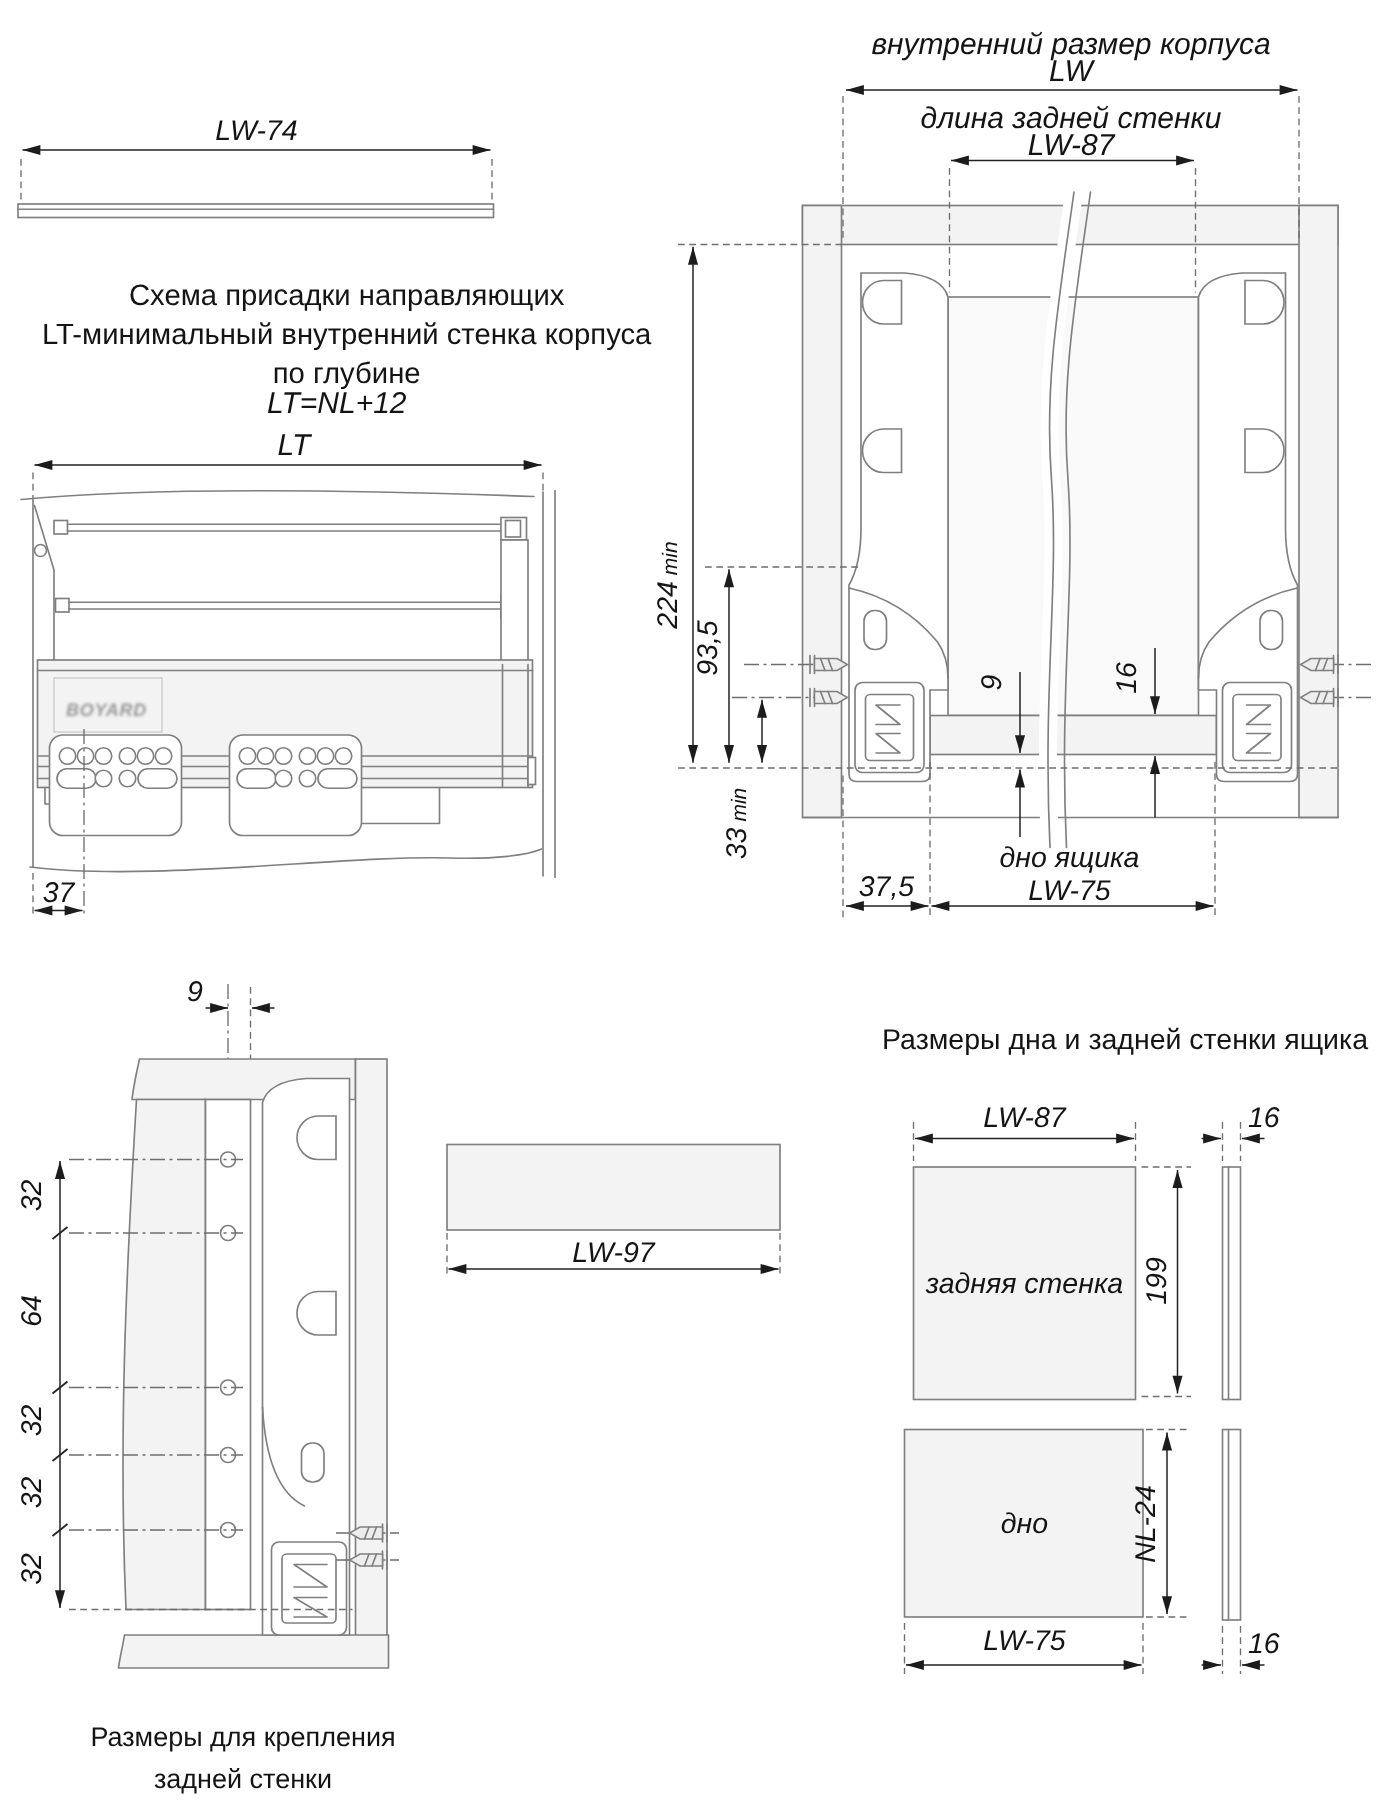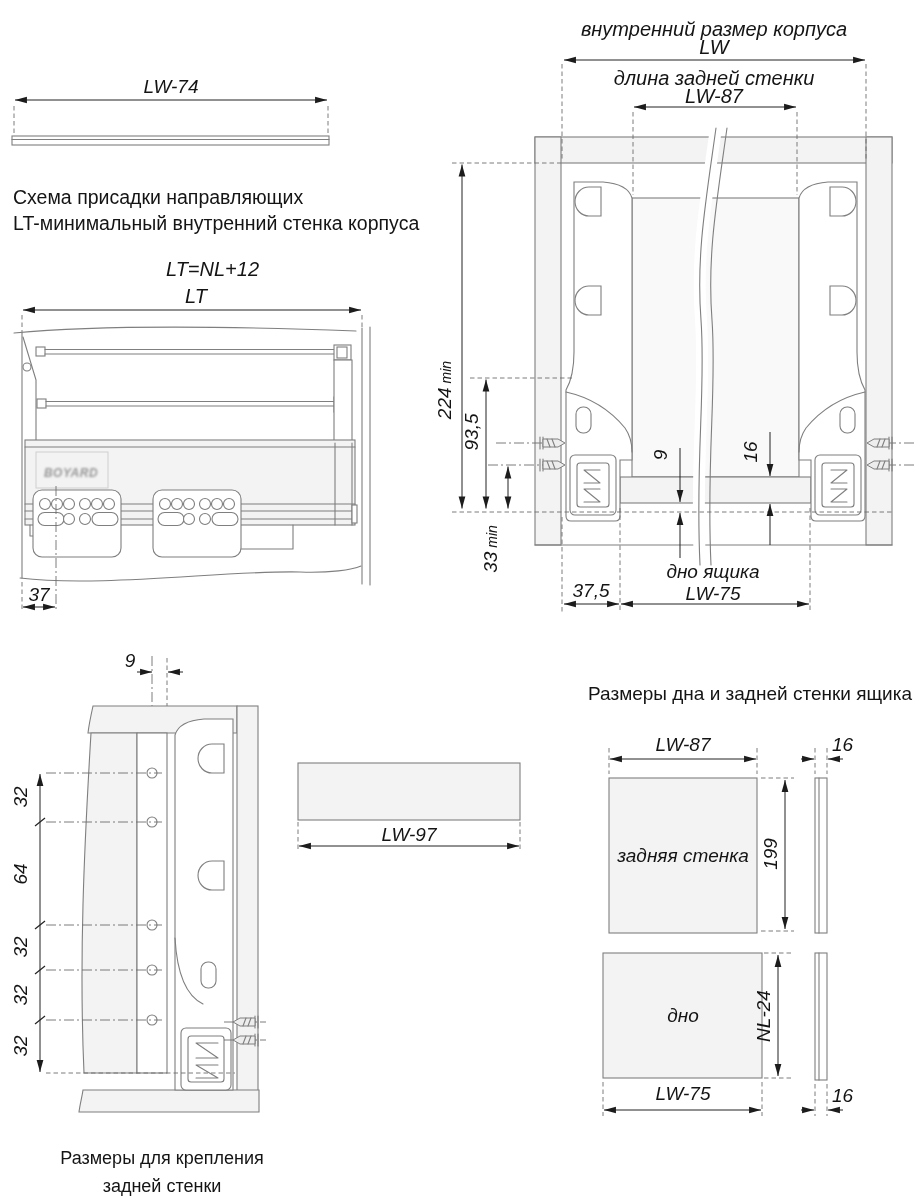--- a/index.html
+++ b/index.html
@@ -14,22 +14,22 @@
   .d   {stroke:#222222;stroke-width:1;fill:none;}
   .x   {stroke:#6e6e6e;stroke-width:0.9;stroke-dasharray:4.5 3;fill:none;}
   .a   {stroke:#6e6e6e;stroke-width:0.9;stroke-dasharray:10 3 2 3;fill:none;}
   .tick{stroke:#222;stroke-width:1.2;}
   text.t {font:italic 19px "Liberation Sans",sans-serif;fill:#141414;}
   text.t2{font:italic 20px "Liberation Sans",sans-serif;fill:#141414;}
   tspan.ts{font:italic 14px "Liberation Sans",sans-serif;}
   text.logo{font:italic bold 12px "Liberation Sans",sans-serif;fill:#979797;letter-spacing:.5px;}
   
   .txt{position:absolute;font:19.5px "Liberation Sans",sans-serif;color:#141414;}
-  .intro{left:13px;top:184px;line-height:26px;}
-  .formula{left:166px;top:258px;font:italic 20px "Liberation Sans",sans-serif;}
+  .intro{left:28px;top:184px;line-height:26px;text-align:center;}
+  .formula{left:178px;top:258px;font:italic 20px "Liberation Sans",sans-serif;}
   .cap-rear{left:28px;top:1144px;width:268px;text-align:center;line-height:28px;font-size:18px;}
   .cap-frontpanel{left:297px;top:864px;font-size:19px;}
   .title-panels{left:556px;top:681px;width:356px;text-align:right;line-height:26px;font-size:19px;}
 </style>
 </head>
 <body>
 
 <div class="page">
 
 <svg class="canvas" width="918" height="1200" viewBox="0 0 918 1200">
@@ -277,20 +277,21 @@
     <path class="x" d="M815,1084 V1116 M827,1084 V1116"></path>
     <path class="d" d="M801,1110 H814" marker-end="url(#ar)"></path>
     <path class="d" d="M843,1110 H828" marker-end="url(#ar)"></path>
     <text class="t" x="832" y="1102">16</text>
   </g>
 </svg>
 
 <div class="txt intro">
   <div>Схема присадки направляющих</div>
   <div>LT-минимальный внутренний стенка корпуса</div>
+  <div>по глубине</div>
 </div>
 <div class="txt formula">LT=NL+12</div>
 
 <div class="txt cap-rear">
   <div>Размеры для крепления</div>
   <div>задней стенки</div>
 </div>
 
 
 <div class="txt title-panels">

